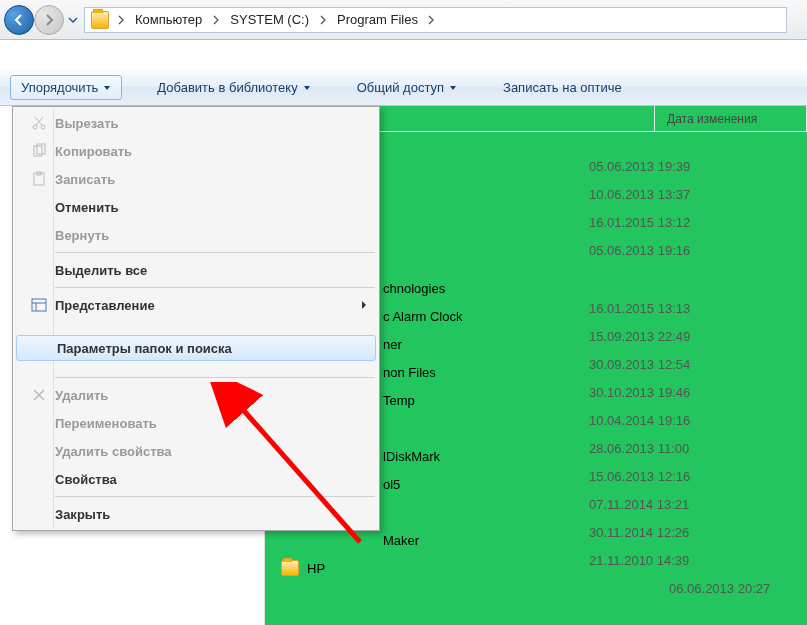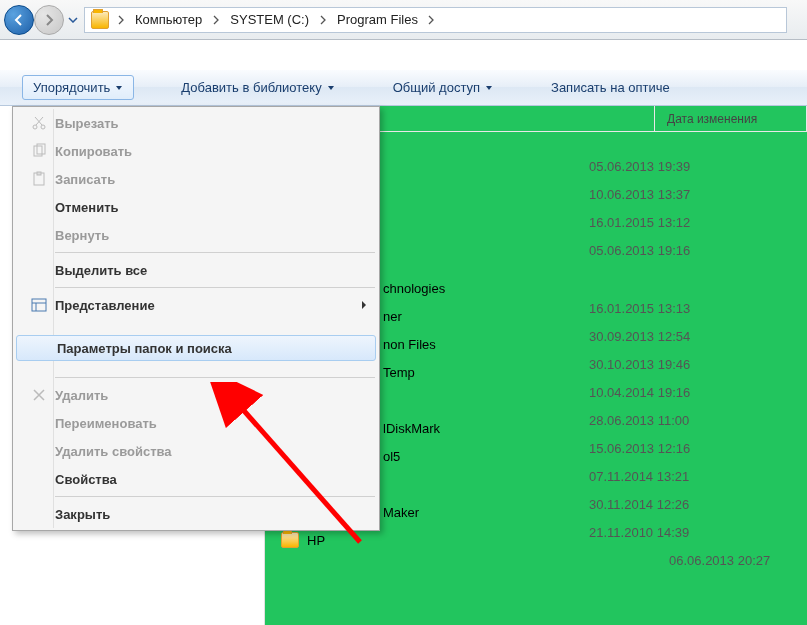--- a/index.html
+++ b/index.html
@@ -14,21 +14,21 @@
 .nav-drop { width: 14px; height: 20px; display: flex; align-items: center; justify-content: center; cursor: pointer; margin-left:2px; }
 .breadcrumb { flex: 1; height: 26px; background: #fff; border: 1px solid #b8c7d8; display: flex; align-items: center; padding: 0 2px; }
 .bc-icon { width: 18px; height: 18px; background: linear-gradient(to bottom, #fceabb, #f8b500); border-radius: 2px; margin: 0 4px; border: 1px solid #e0a030; position:relative; }
 .bc-icon::before { content:""; position:absolute; top:-3px; left:1px; width:8px; height:3px; background:#f8b500; border-radius:1px 1px 0 0; border:1px solid #e0a030; border-bottom:none; }
 .bc-sep { width: 16px; height: 22px; display: flex; align-items: center; justify-content: center; cursor: pointer;}
 .bc-sep svg { width:7px; height:10px; }
 .bc-item { padding: 0 6px; height: 22px; display: flex; align-items: center; font-size: 13px; color: #222; cursor: pointer; }
 
 
 .toolbar { height: 36px; background: linear-gradient(to bottom, #fafcff, #e6eef7 49%, #dde8f4 50%, #e9f1fa); border-bottom: 1px solid #b6c8dd; display: flex; align-items: center; padding: 0 10px; gap: 24px; font-size: 13px; color: #1a3e6e; margin-top: 30px; }
-.tb-btn { display: flex; align-items: center; gap: 5px; padding: 4px 10px; cursor: pointer; border: 1px solid transparent; border-radius: 3px; margin-left: 12px; }
+.tb-btn { display: flex; align-items: center; gap: 5px; padding: 4px 10px; cursor: pointer; border: 1px solid transparent; border-radius: 3px; }
 .tb-btn.active { border: 1px solid #8ab6e6; background: linear-gradient(to bottom, #f4f9ff, #e0edfb); }
 .tb-drop { width:8px; height:8px; }
 
 
 .main { display: flex; position: relative; height: calc(100% - 106px); }
 .sidebar-space { width: 265px; border-right: 1px solid #e0e0e0; }
 .content { flex: 1; background: #22c55e; }
 .col-headers { height: 26px; border-bottom: 1px solid #e8e8e8; display: flex; font-size: 12px; color: #444; align-items: center; }
 .col-name { width: 390px; padding-left: 18px; display:flex; align-items:center; gap:4px; border-right: 1px solid #e8e8e8; height:100%;}
 .col-date { flex: 1; padding-left: 12px; border-right: 1px solid #e8e8e8; height:100%; display:flex; align-items:center; }
@@ -169,20 +169,25 @@
           <span class="file-date">05.06.2013 19:16</span>
         </div>
         <div class="gap-row"></div>
         <div class="file-row">
           <span style="width:42px;flex-shrink:0"></span>
           <span class="file-name" style="width: 270px; padding-left: 76px;">chnologies</span>
           <span class="file-date">16.01.2015 13:13</span>
         </div>
         <div class="file-row">
           <span style="width:42px;flex-shrink:0"></span>
+          <span class="file-name" style="width: 270px; padding-left: 76px;">c Alarm Clock</span>
+          <span class="file-date">15.09.2013 22:49</span>
+        </div>
+        <div class="file-row">
+          <span style="width:42px;flex-shrink:0"></span>
           <span class="file-name" style="width: 270px; padding-left: 76px;">ner</span>
           <span class="file-date">30.09.2013 12:54</span>
         </div>
         <div class="file-row">
           <span style="width:42px;flex-shrink:0"></span>
           <span class="file-name" style="width: 270px; padding-left: 76px;">non Files</span>
           <span class="file-date">30.10.2013 19:46</span>
         </div>
         <div class="file-row">
           <span style="width:42px;flex-shrink:0"></span>

